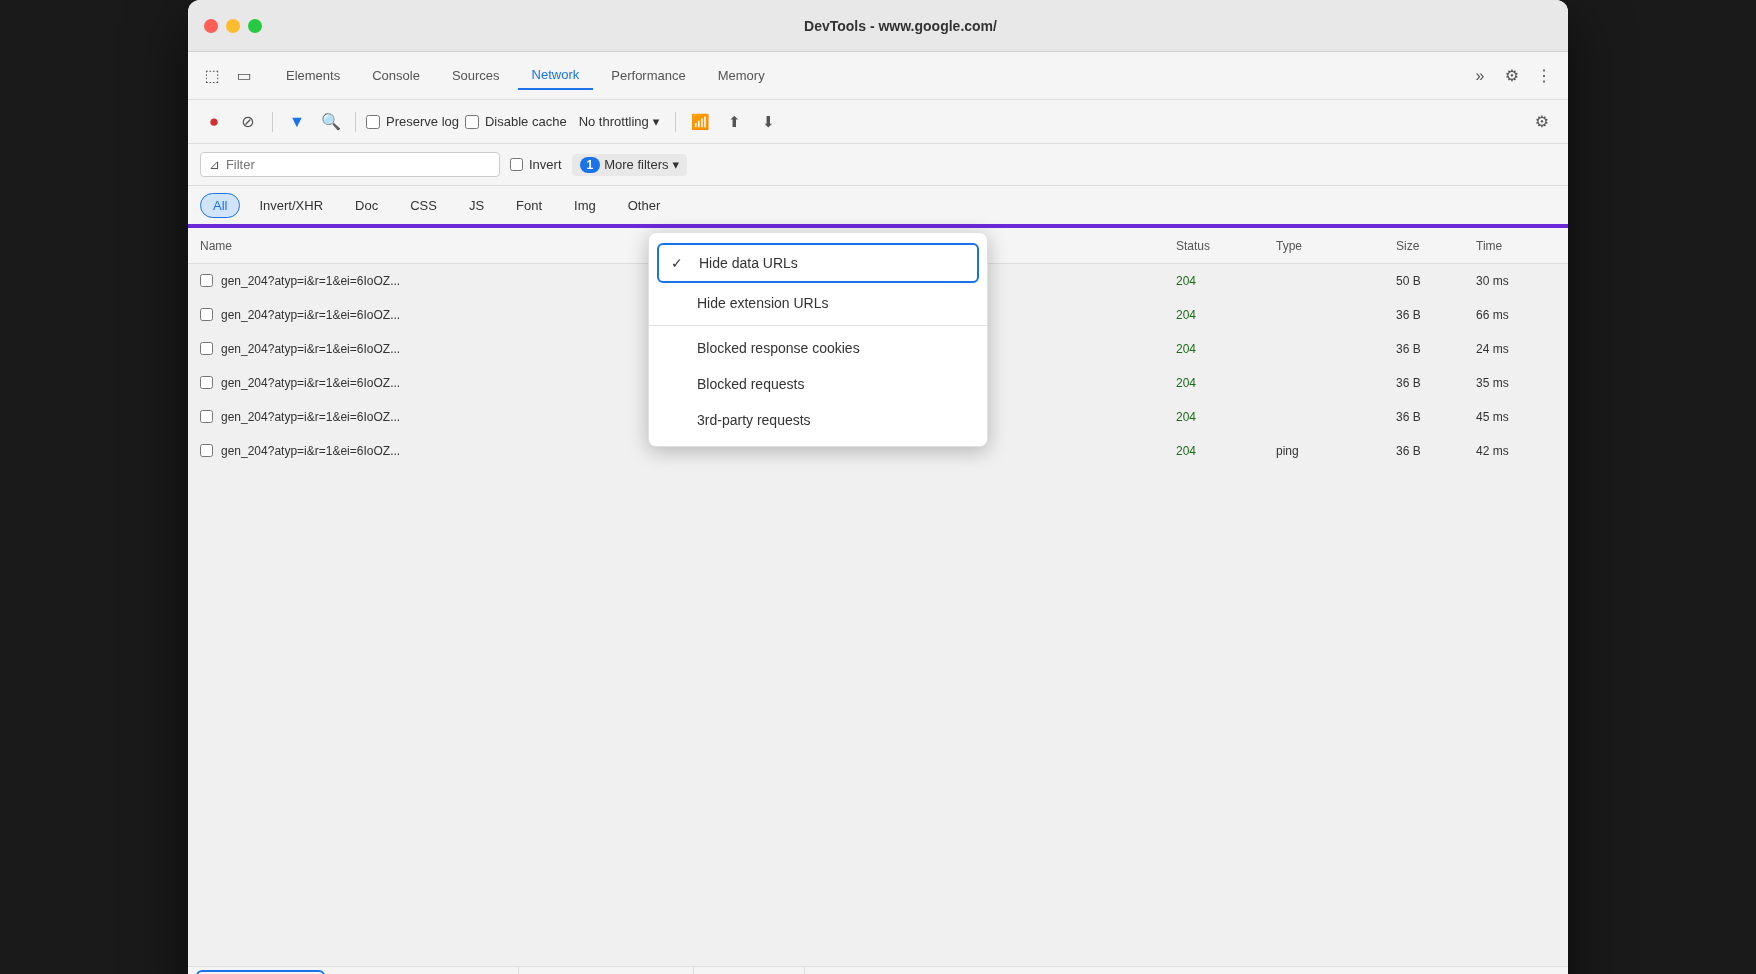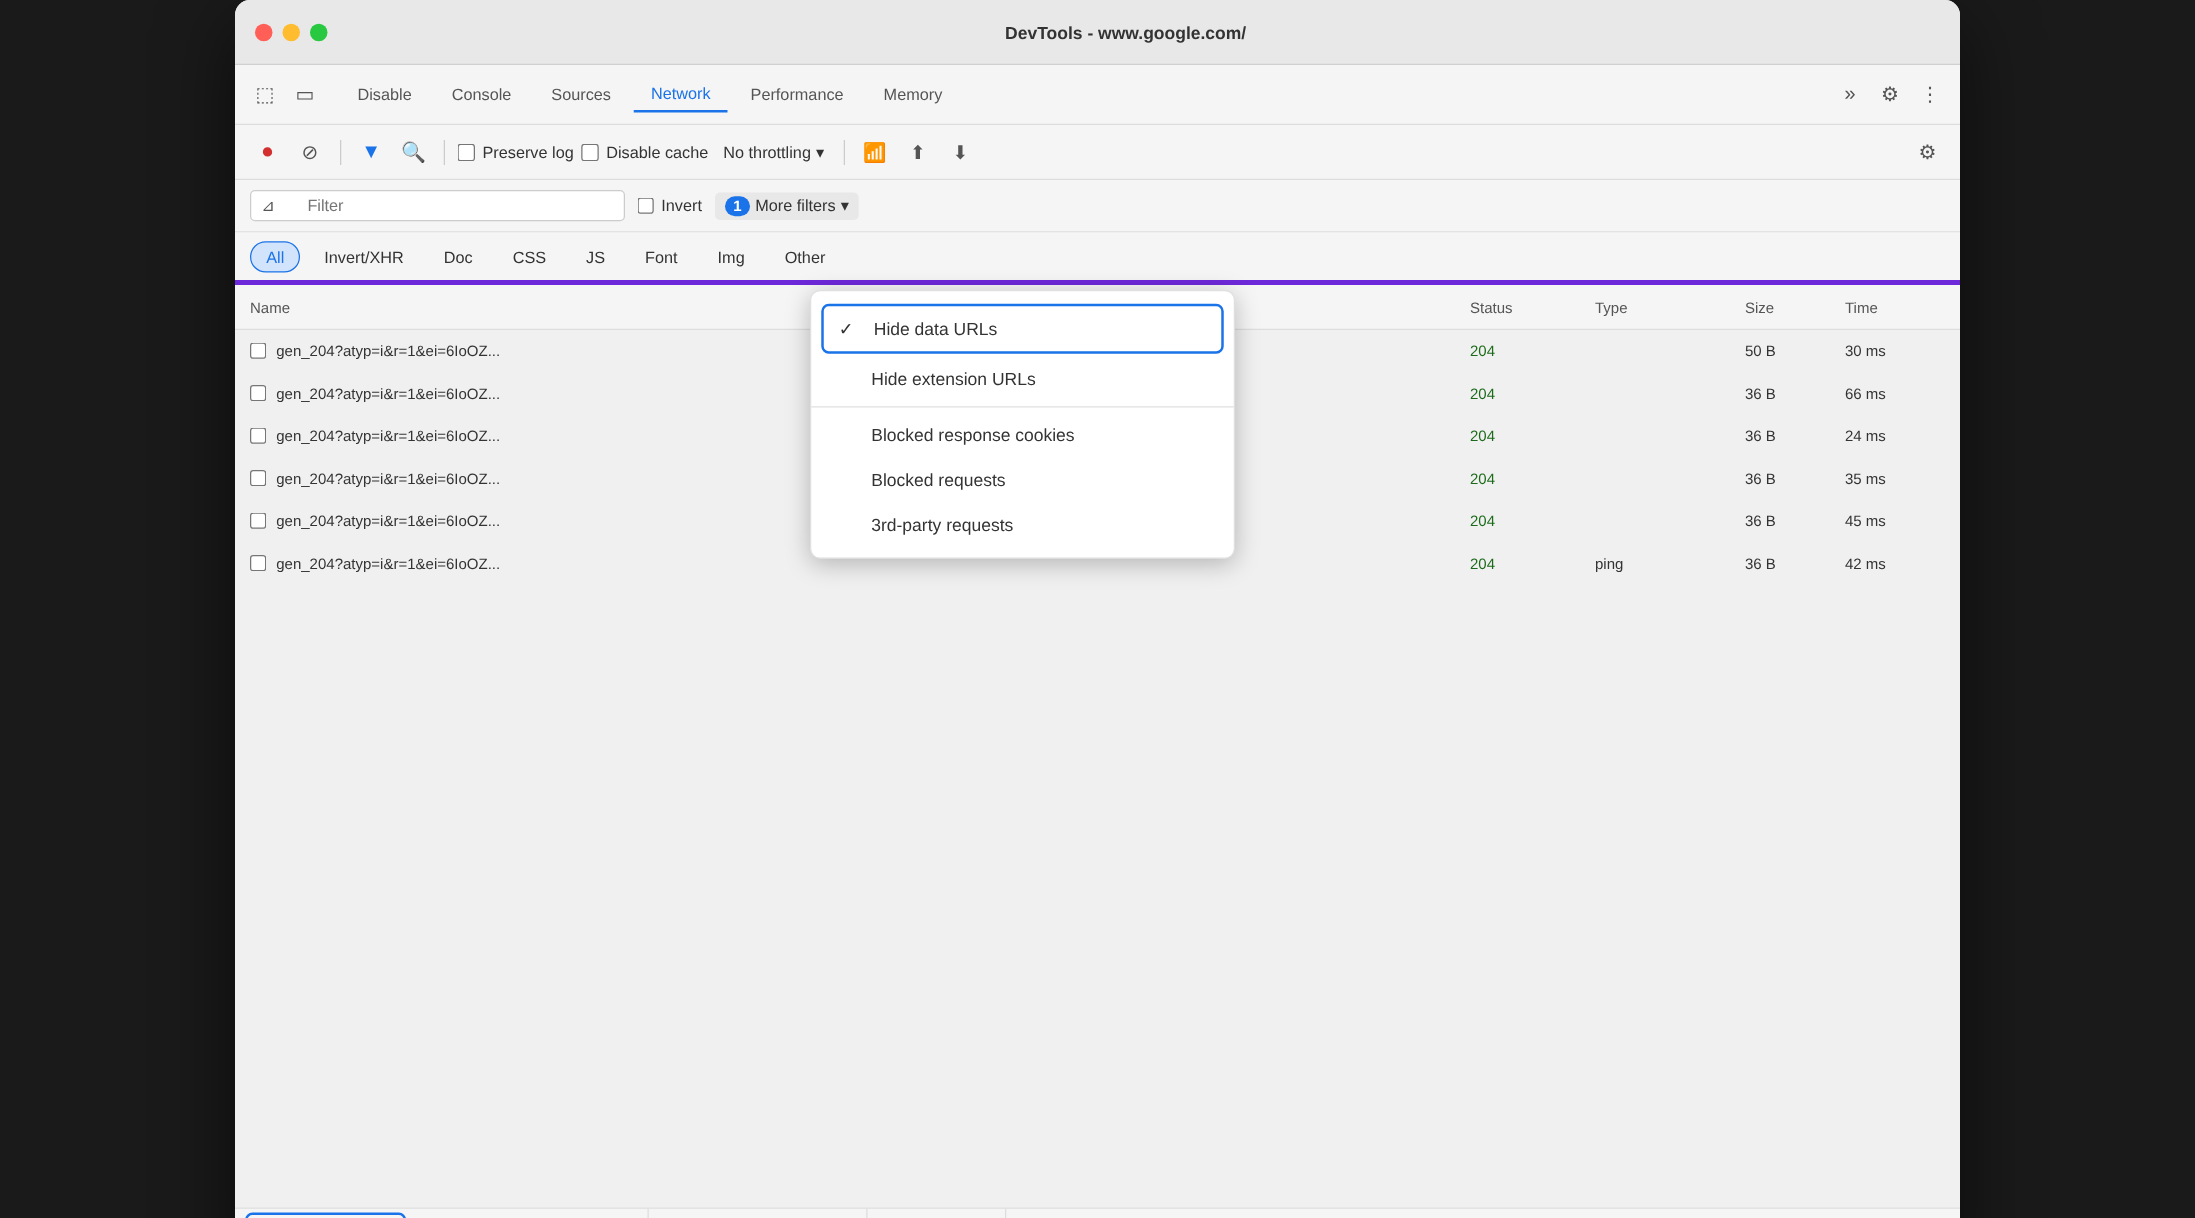--- a/index.html
+++ b/index.html
@@ -199,21 +199,20 @@
       width: 300px;
     }
 
     .filter-input-wrap input {
       border: none;
       outline: none;
       font-size: 13px;
       color: #333;
       width: 100%;
       background: transparent;
-      margin-left: 20px;
     }
 
     .invert-group {
       display: flex;
       align-items: center;
       gap: 6px;
       font-size: 13px;
       color: #333;
     }
 
@@ -424,21 +423,21 @@
       <div class="traffic-light tl-maximize"></div>
     </div>
     <span class="title-bar-text">DevTools - www.google.com/</span>
   </div>
 
   <div class="tab-bar">
     <div class="tab-bar-icons">
       <div class="tab-icon">⬚</div>
       <div class="tab-icon">▭</div>
     </div>
-    <div class="tab-item">Disable</div>
+    <div class="tab-item">Elements</div>
     <div class="tab-item">Console</div>
     <div class="tab-item">Sources</div>
     <div class="tab-item active">Network</div>
     <div class="tab-item">Performance</div>
     <div class="tab-item">Memory</div>
     <div class="tab-bar-right">
       <div class="tab-icon">»</div>
       <div class="tab-icon">⚙</div>
       <div class="tab-icon">⋮</div>
     </div>

